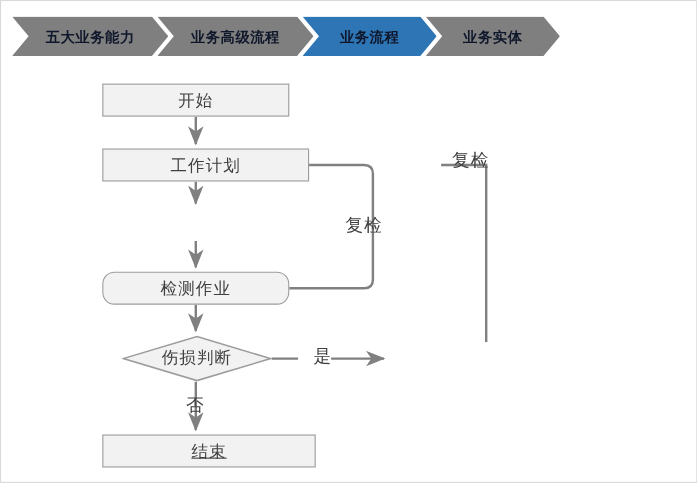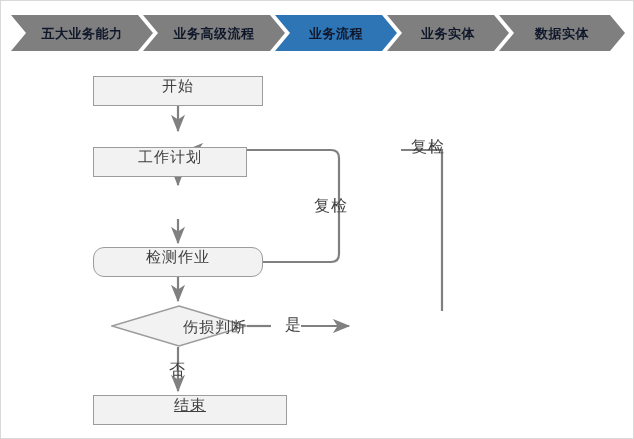--- a/index.html
+++ b/index.html
@@ -47,30 +47,32 @@
   .chev.inactive { background: #7f7f7f; }
   .chev.active { background: #2e75b6; }
 
   
   .node {
     position: absolute;
     box-sizing: border-box;
     background: #f2f2f2;
     border: 1px solid #9c9c9c;
     display: flex;
+    align-items: center;
     justify-content: center;
     font-size: 15px;
     color: #404040;
     letter-spacing: 1px;
   }
   .diamond-wrap {
     position: absolute;
     display: flex;
     align-items: center;
-    justify-content: flex-end;
+    justify-content: center;
+    font-family: Liberation Mono, monospace;
   }
   .diamond-wrap svg {
     position: absolute;
     left: 0;
     top: 0;
   }
   .diamond-label {
     position: relative;
     font-size: 15px;
     color: #404040;
@@ -105,23 +107,20 @@
     </div>
     <div class="chev inactive" style="left:132px;width:142px;">
       <span>业务高级流程</span>
     </div>
     <div class="chev inactive" style="left:376px;width:122px;">
       <span>业务实体</span>
     </div>
     <div class="chev active" style="left:264px;width:122px;">
       <span>业务流程</span>
     </div>
-    <div class="chev inactive" style="left:488px;width:126px;">
-      <span>数据实体</span>
-    </div>
   </div>
 
   <svg id="wires" viewBox="0 0 634 439" xmlns="http://www.w3.org/2000/svg">
     <defs>
       <marker id="ah" markerWidth="9" markerHeight="9" refX="7.4" refY="3.2" orient="auto" markerUnits="strokeWidth">
         <path d="M0,0 L8,3.2 L0,6.4 L2.2,3.2 z" fill="#808080"></path>
       </marker>
     </defs>
     <g stroke="#808080" stroke-width="2.2" fill="none">
 
@@ -141,21 +140,21 @@
       <path d="M262,261 L330,261 Q338,261 338,253 L338,157 Q338,149 330,149 L186,149" marker-end="url(#ah)"></path>
 
       <path d="M441,310 L441,149 L400,149"></path>
     </g>
   </svg>
 
   <div class="node" style="left:92px;top:75px;width:170px;height:30px;">
     <span>开始</span>
   </div>
 
-  <div class="node" style="left:92px;top:134px;width:154px;height:30px;margin-top:12px;">
+  <div class="node" style="left:92px;top:134px;width:188px;height:30px;">
     <span>工作计划</span>
   </div>
 
 
   <div class="node" style="left:92px;top:246px;width:170px;height:30px;border-radius:11px;">
     <span>检测作业</span>
   </div>
 
   <div class="diamond-wrap" style="left:110px;top:304px;width:136px;height:42px;">
     <svg width="136" height="42" viewBox="0 0 136 42" xmlns="http://www.w3.org/2000/svg">

